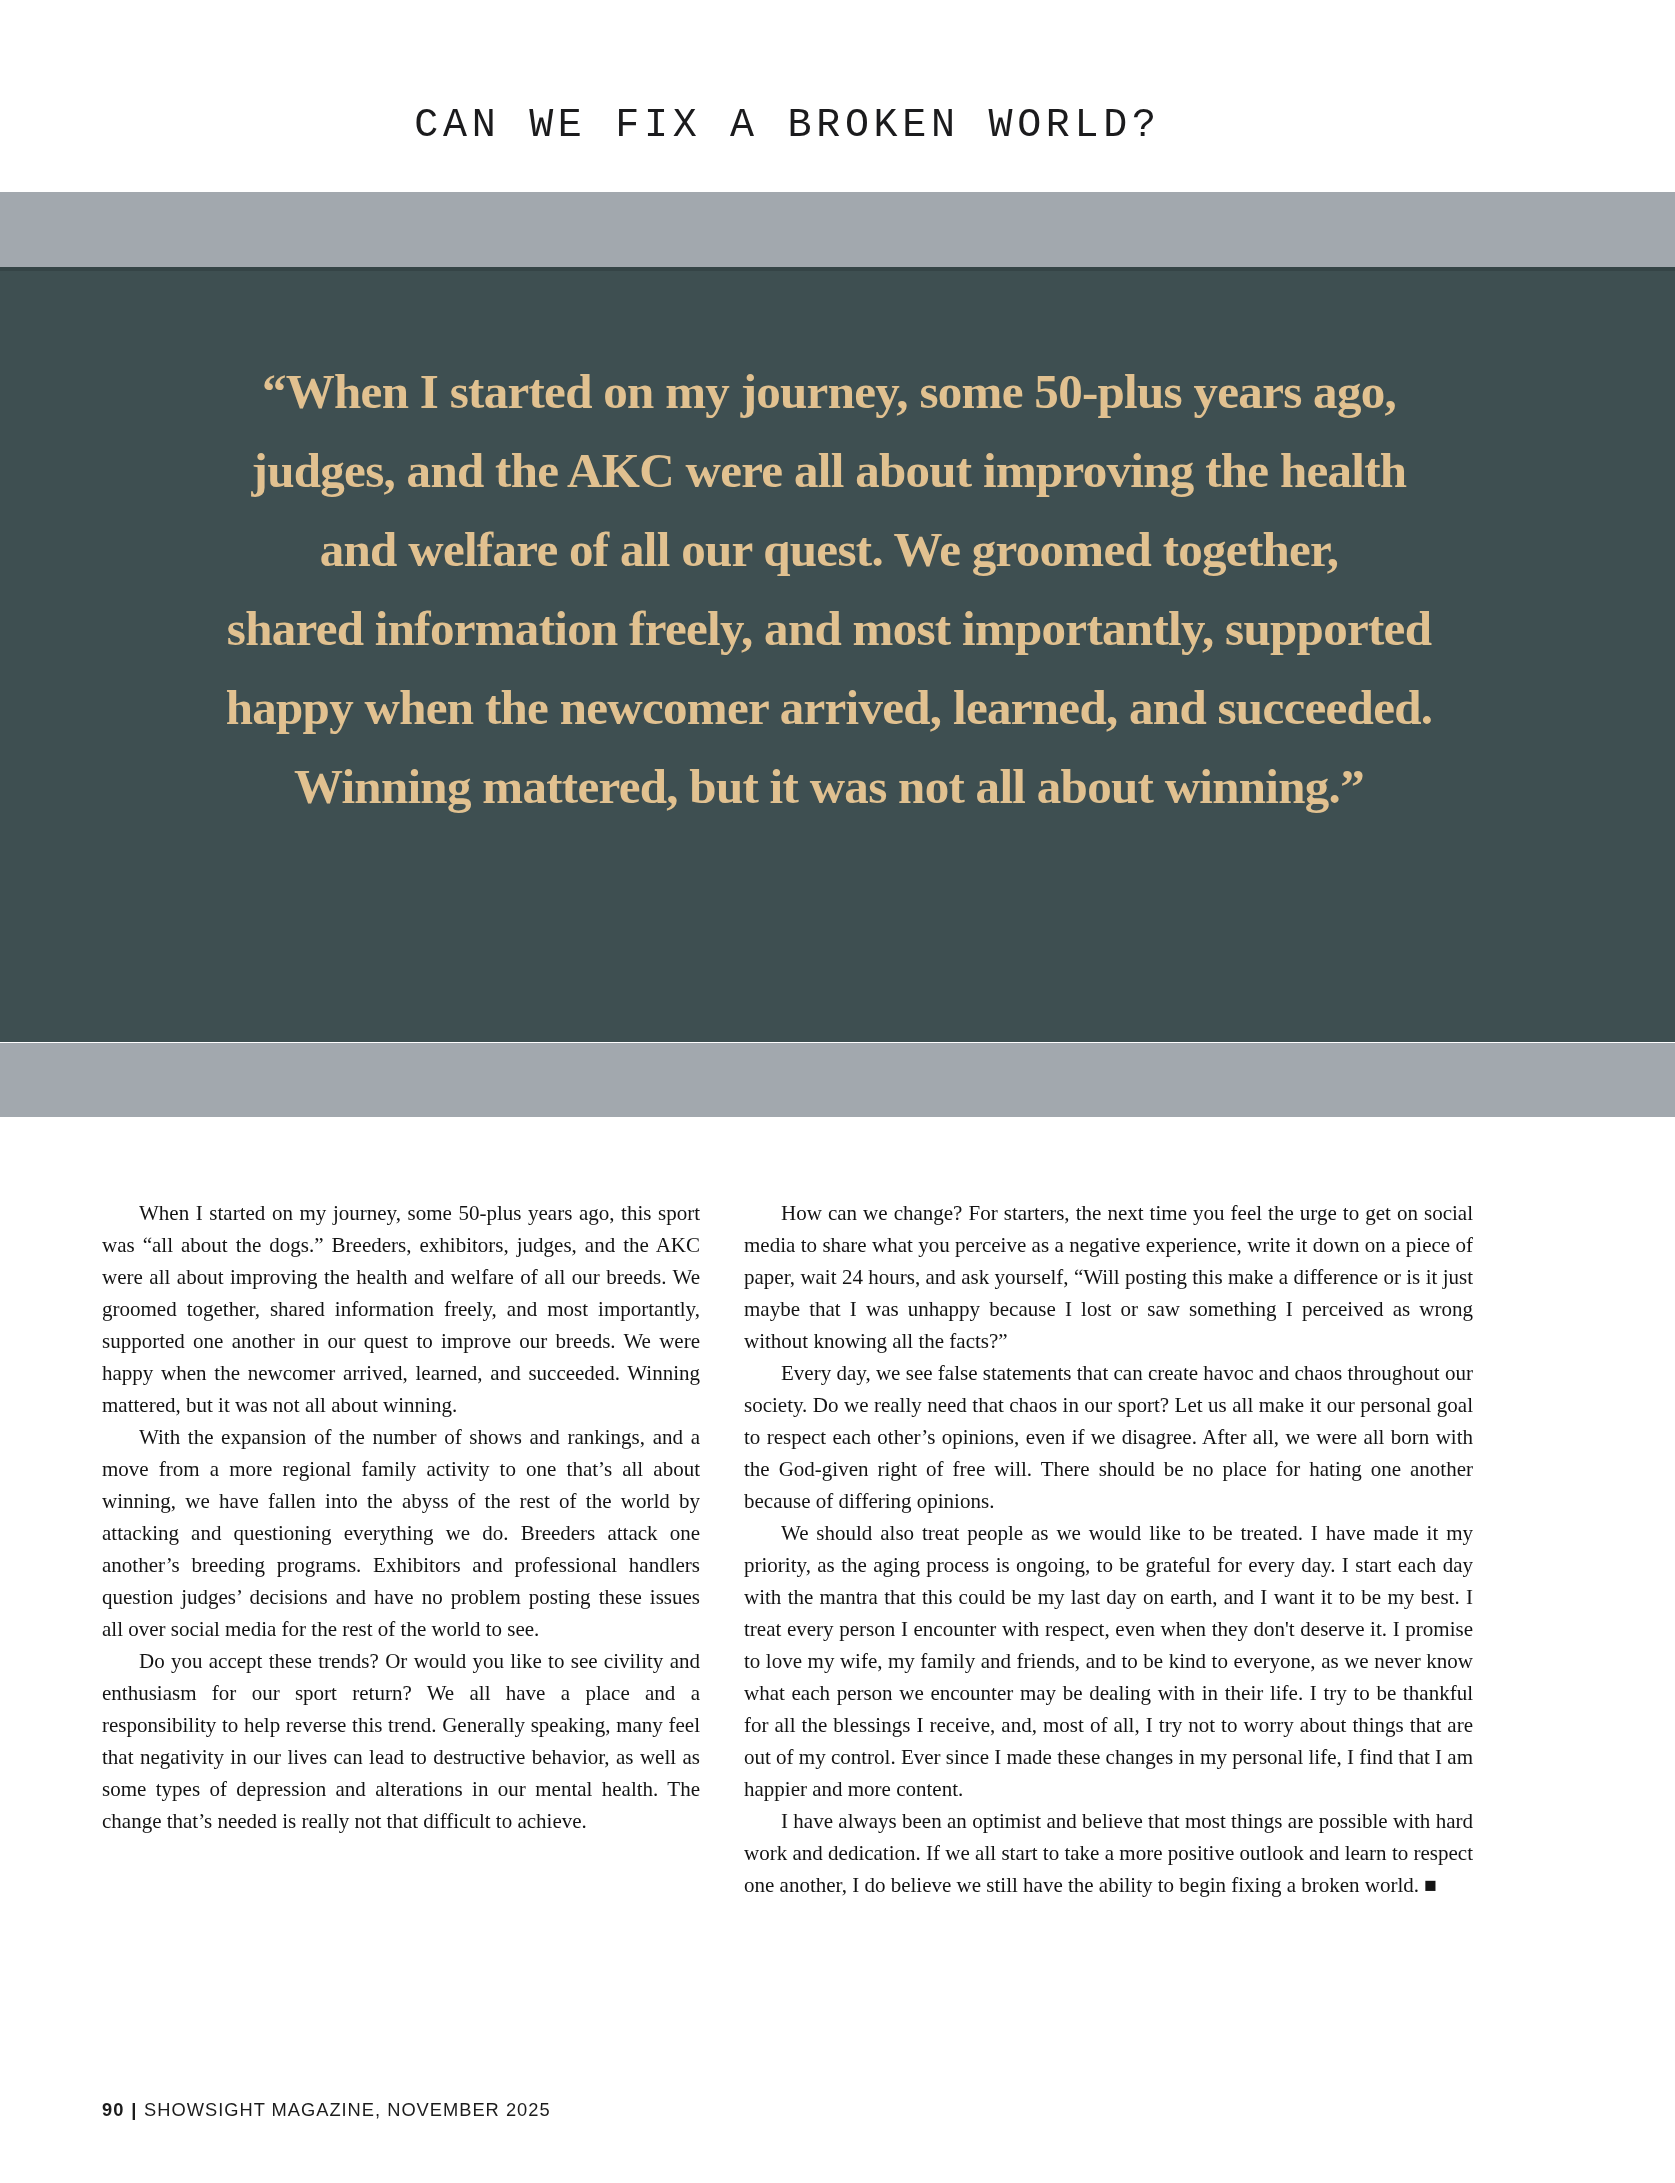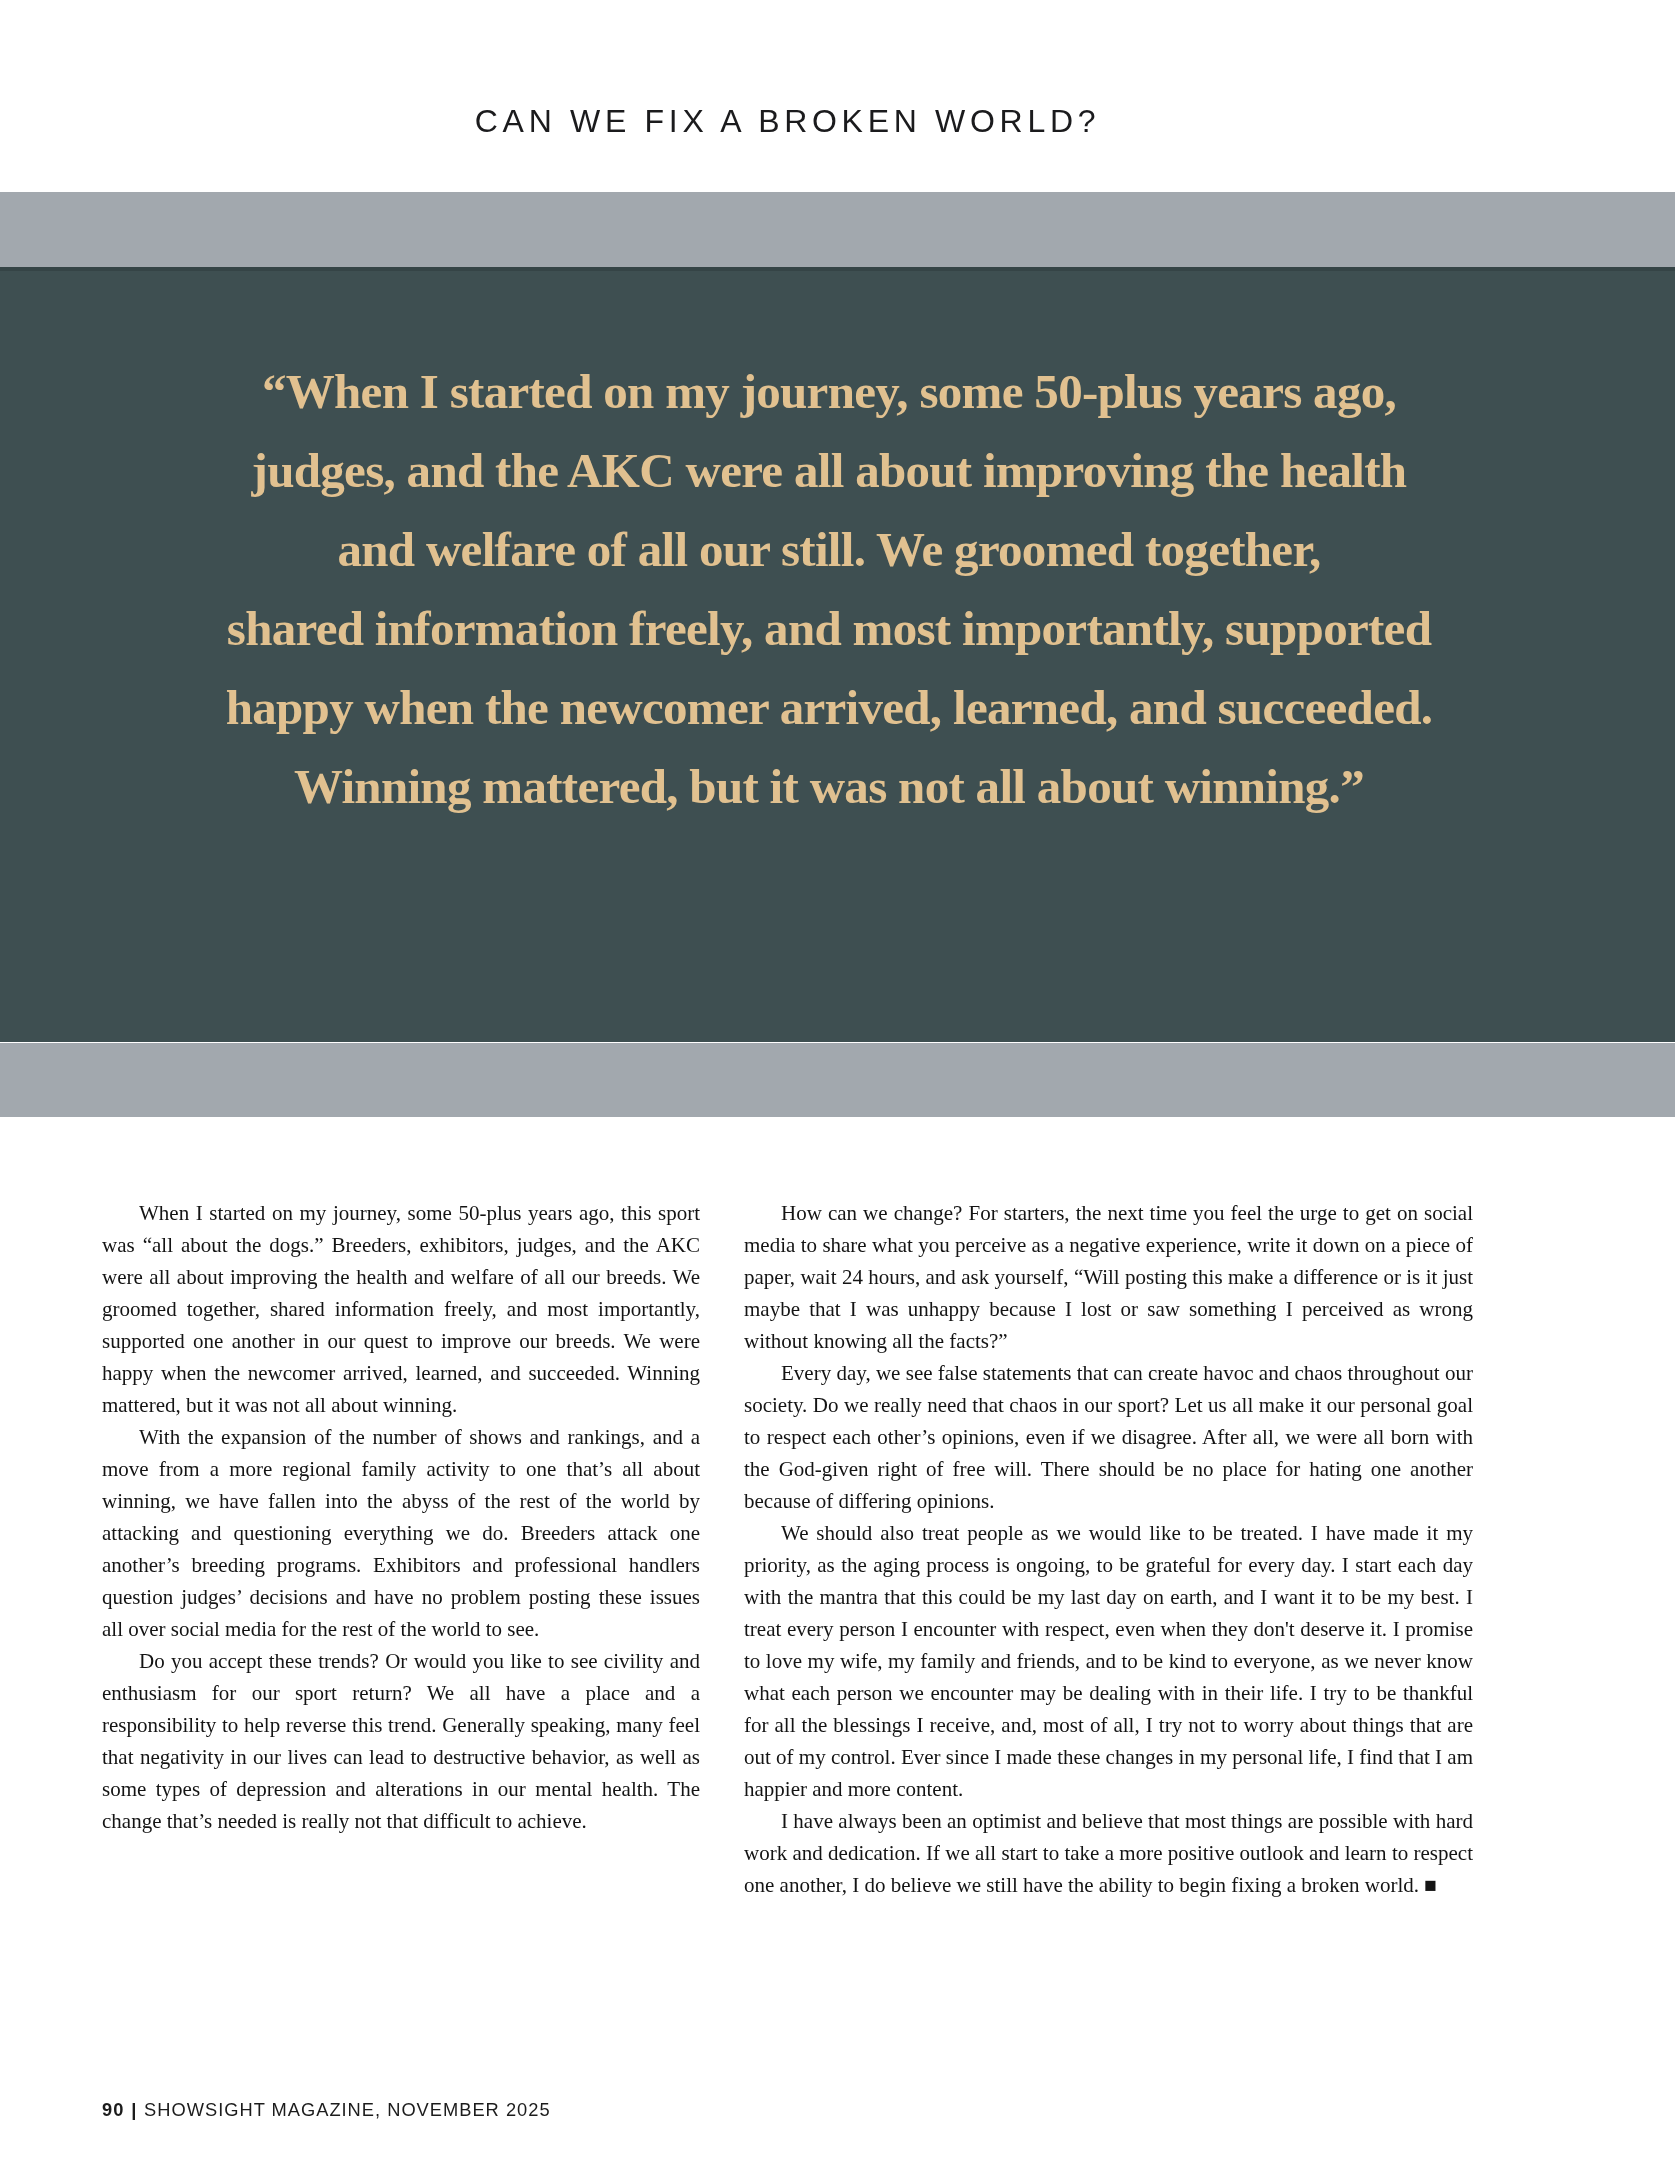--- a/index.html
+++ b/index.html
@@ -13,23 +13,23 @@
     color: #131313;
   }
 
   
   .headline {
     position: absolute;
     top: 103px;
     left: 102px;
     width: 1371px;
     text-align: center;
-    font-family: Liberation Sans, sans-serif;
+    font-family: Liberation Mono, monospace;
     font-weight: 300;
-    font-size: 32px;
+    font-size: 40px;
     letter-spacing: 4.7px;
     color: #1b1b1d;
     white-space: nowrap;
   }
 
   
   .band { position: absolute; left: 0; width: 100%; background: #a2a8ae; }
   .band-top    { top: 192px;  height: 76px; }
   .band-bottom { top: 1043px; height: 74px; }
 
@@ -89,21 +89,21 @@
 <div class="page">
 
   <div class="headline">CAN WE FIX A BROKEN WORLD?</div>
 
   <div class="band band-top"></div>
 
   <div class="quote-block">
     <div class="quote-inner">
       <div class="quote-line">“When I started on my journey, some 50-plus years ago,</div>
       <div class="quote-line">judges, and the AKC were all about improving the health</div>
-      <div class="quote-line">and welfare of all our still. We groomed together,</div>
+      <div class="quote-line">and welfare of all our quest. We groomed together,</div>
       <div class="quote-line">shared information freely, and most importantly, supported</div>
       <div class="quote-line">happy when the newcomer arrived, learned, and succeeded.</div>
       <div class="quote-line">Winning mattered, but it was not all about winning.”</div>
     </div>
   </div>
 
   <div class="band band-bottom"></div>
 
   <div class="columns">
     <div class="col col-left">

